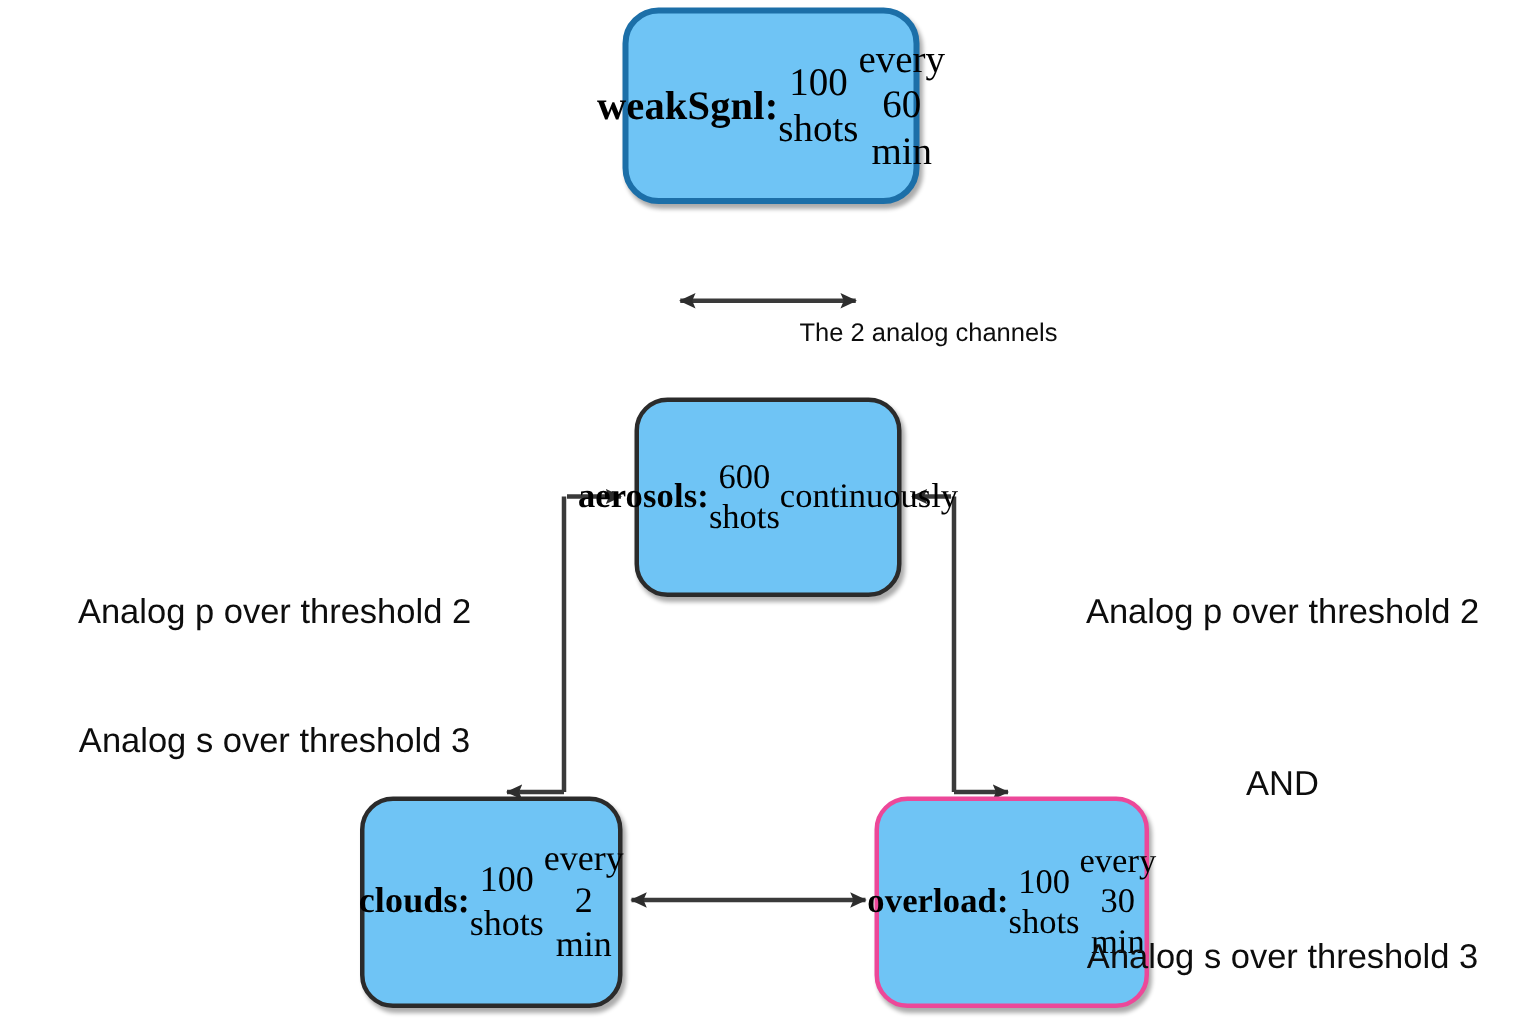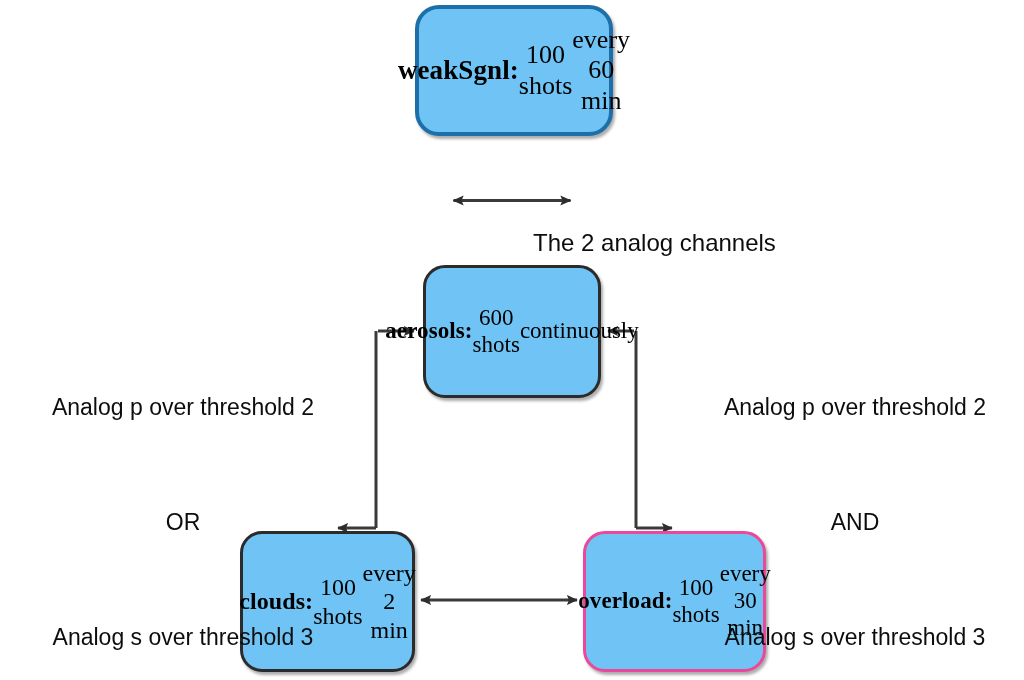--- a/index.html
+++ b/index.html
@@ -82,21 +82,21 @@
   .edge-label {
     position: absolute;
     font-family: "Liberation Sans", "DejaVu Sans", sans-serif;
     color: #0d0d0d;
     font-size: 23px;
     line-height: 1.25;
     white-space: pre;
   }
   #label-top {
     left: 533px; top: 168px;
-    font-size: 24px;
+    font-size: 17px;
     text-align: center;
   }
   #label-left {
     left: 18px; top: 335px;
     width: 330px;
     text-align: center;
   }
   #label-right {
     left: 690px; top: 335px;
     width: 330px;
@@ -165,21 +165,20 @@
   <span class="line">100 shots</span>
   <span class="line">every 30 min</span>
 </div>
 
 <div class="edge-label" id="label-top">
   <span class="row">The 2 analog channels</span>
 </div>
 
 <div class="edge-label" id="label-left">
   <span class="row">Analog p over threshold 2</span>
-  <span class="row op">OR</span>
   <span class="row">Analog s over threshold 3</span>
 </div>
 
 <div class="edge-label" id="label-right">
   <span class="row">Analog p over threshold 2</span>
   <span class="row op">AND</span>
   <span class="row">Analog s over threshold 3</span>
 </div>
 
 </body></html>

